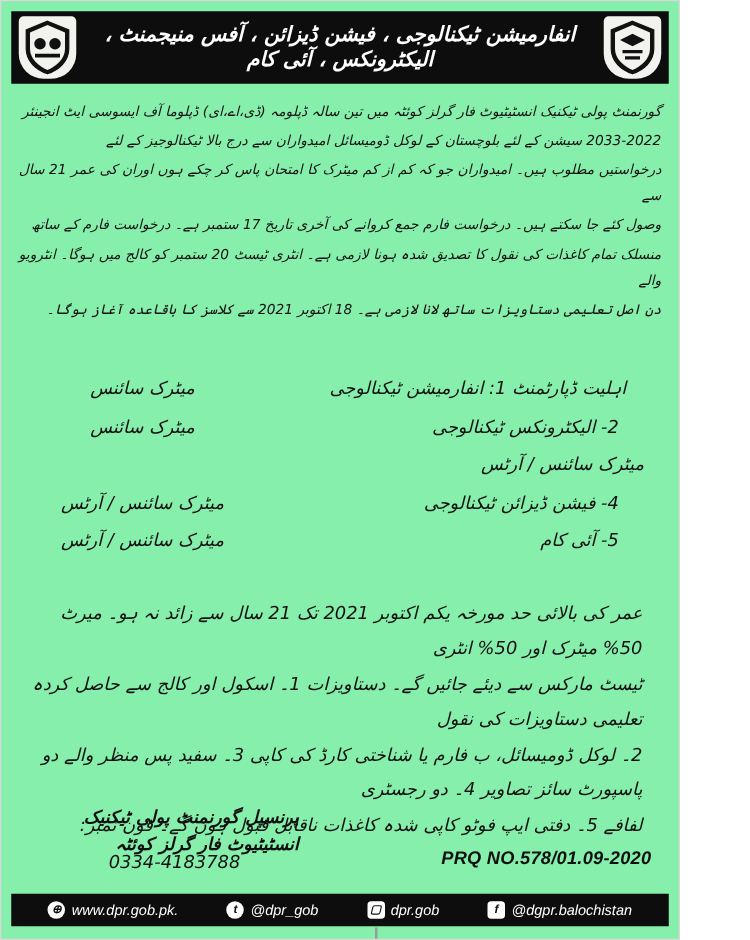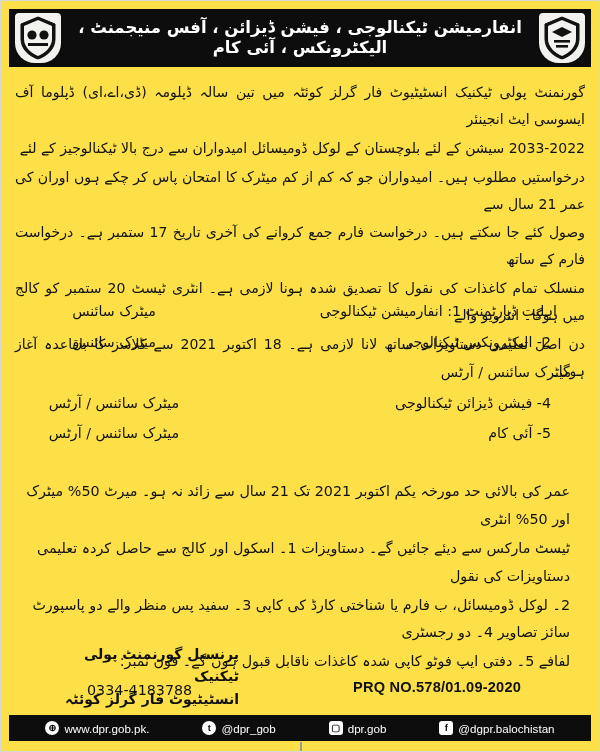--- a/index.html
+++ b/index.html
@@ -5,26 +5,27 @@
   html, body {
     margin: 0;
     padding: 0;
     background: #ffffff;
   }
   body {
     font-family: "DejaVu Sans", "Liberation Sans", sans-serif;
   }
   #page {
     position: relative;
-    width: 600px;
+    width: 544px;
     height: 752px;
-    background: #fde047;
+    background: #86efac;
     overflow: hidden;
     box-sizing: border-box;
     border: 1px solid #d8d8d8;
+    font-style: italic;
   }
 
   
   .header-bar {
     position: absolute;
     top: 8px;
     left: 8px;
     right: 8px;
     height: 58px;
     background: #0d0d0d;
@@ -63,21 +64,21 @@
   
   .body-block {
     position: absolute;
     top: 78px;
     left: 14px;
     right: 14px;
     direction: rtl;
     text-align: justify;
     text-align-last: right;
     color: #111111;
-    font-size: 14px;
+    font-size: 11px;
     line-height: 1.92;
     font-family: "DejaVu Sans", "Liberation Sans", sans-serif;
   }
   .body-block p {
     margin: 0 0 2px 0;
   }
 
   
   .elig-list {
     position: absolute;

